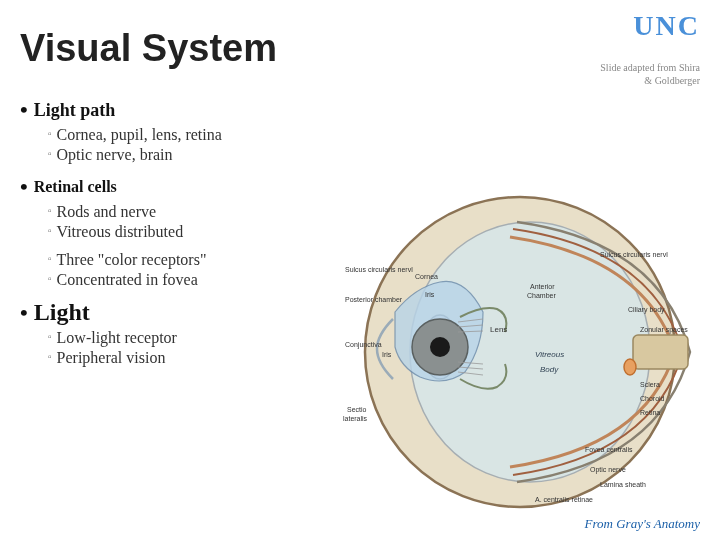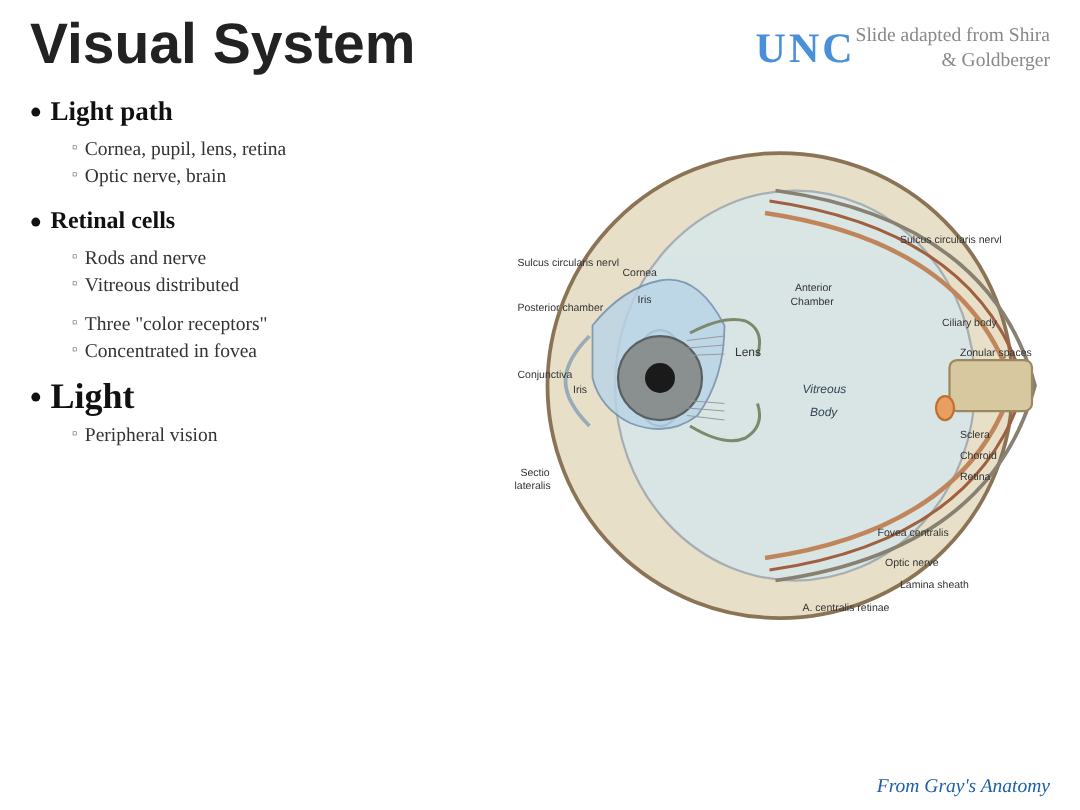--- a/index.html
+++ b/index.html
@@ -23,37 +23,37 @@
     .title {
       font-size: 38px;
       font-weight: bold;
       color: #222;
       line-height: 1.1;
       font-family: Arial, sans-serif;
     }
 
     .header-right {
       display: flex;
-      flex-direction: row;
+      flex-direction: column;
       align-items: flex-end;
     }
 
     .unc-logo {
       font-size: 28px;
       font-weight: bold;
       color: #4a90d9;
       font-family: 'Georgia', serif;
       letter-spacing: 2px;
     }
 
     .slide-credit {
-      font-size: 13px;
+      font-size: 10px;
       color: #888;
       text-align: right;
-      margin-top: 2px;
+      margin-top: 19px;
       line-height: 1.3;
     }
 
     
     .main-content {
       display: flex;
       padding: 10px 20px 10px 20px;
       height: 460px;
     }
 
@@ -82,41 +82,41 @@
       content: '•';
       font-size: 22px;
       color: #111;
     }
 
     .sub-bullets {
       padding-left: 28px;
     }
 
     .sub-bullet {
-      font-size: 13px;
+      font-size: 16px;
       color: #333;
       margin-bottom: 2px;
       display: flex;
       align-items: flex-start;
       gap: 5px;
     }
 
     .sub-bullet::before {
       content: '▫';
       font-size: 10px;
       color: #555;
       margin-top: 2px;
       flex-shrink: 0;
     }
 
     
     .right-panel {
       flex: 1;
       display: flex;
-      align-items: flex-start;
+      align-items: flex-end;
       justify-content: center;
       position: relative;
     }
 
     .eye-diagram {
       width: 360px;
       height: 380px;
     }
 
     
@@ -180,20 +180,23 @@
           <span>Concentrated in fovea</span>
         </div>
       </div>
     </div>
 
     <div class="bullet-section">
       <div class="bullet-main">
         <span style="font-size:24px; font-weight:bold;">Light</span>
       </div>
       <div class="sub-bullets">
+        <div class="sub-bullet">
+          <span>Low-light receptor</span>
+        </div>
         <div class="sub-bullet">
           <span>Peripheral vision</span>
         </div>
       </div>
     </div>
 
   </div>
 
   <div class="right-panel">
 

